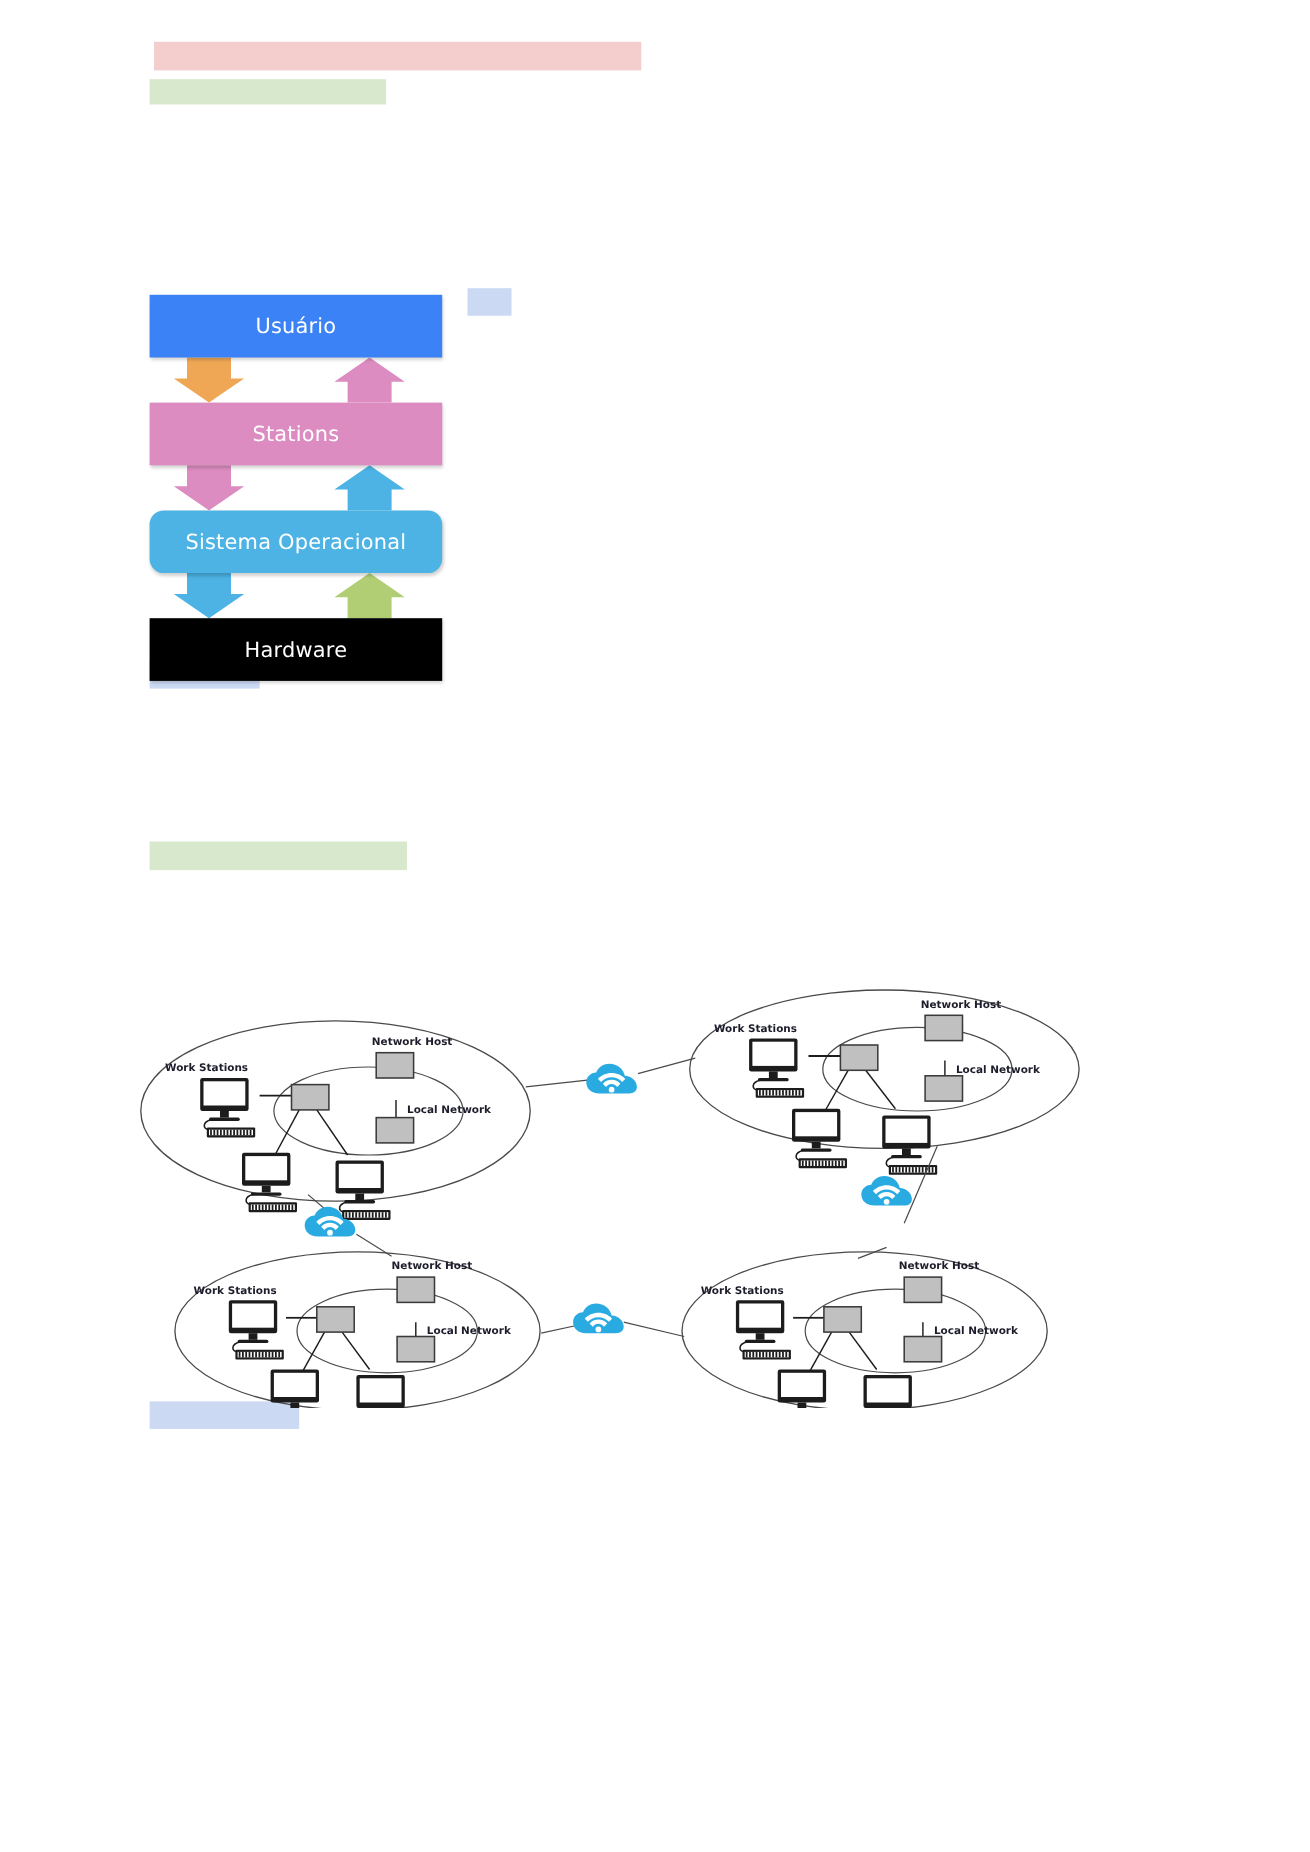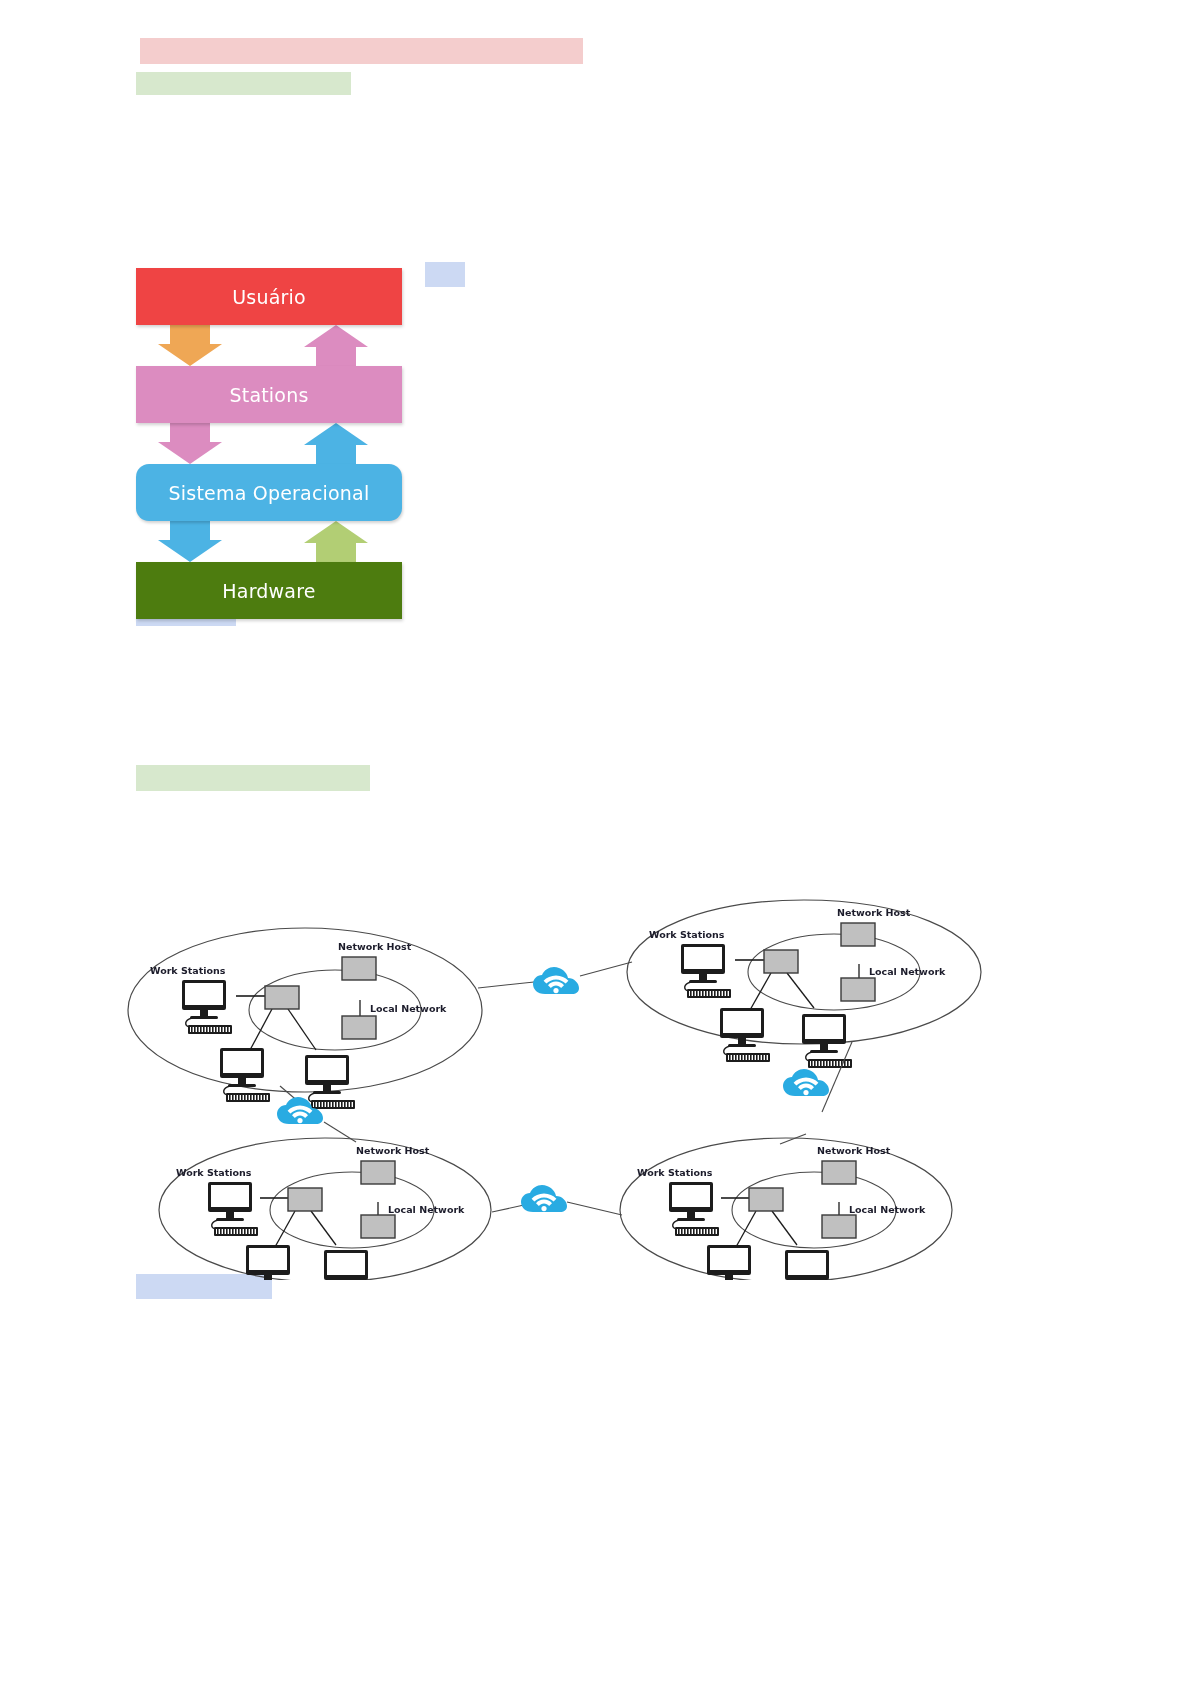--- a/index.html
+++ b/index.html
@@ -105,30 +105,30 @@
 
       <path d="M34 155 L34 174 L22 174 L54 196 L86 174 L74 174 L74 155 Z" fill="#dc8cc0"></path>
 
       <path d="M180 196 L180 177 L168 177 L200 155 L232 177 L220 177 L220 196 Z" fill="#4cb3e4"></path>
 
       <path d="M34 253 L34 272 L22 272 L54 294 L86 272 L74 272 L74 253 Z" fill="#4cb3e4"></path>
 
       <path d="M180 294 L180 275 L168 275 L200 253 L232 275 L220 275 L220 294 Z" fill="#b2ce74"></path>
     </svg>
 
-    <div class="layer layer-shadow" style="top: 0px; background: #ef4444; color: rgb(255, 255, 255);">
+    <div class="layer layer-shadow" style="top: 0px; background: #3b82f6; color: rgb(255, 255, 255);">
       <span>Usuário</span>
     </div>
     <div class="layer layer-shadow" style="top: 98px; background: rgb(220, 140, 192); color: rgb(255, 255, 255);">
       <span>Stations</span>
     </div>
     <div class="layer layer-shadow" style="top: 196px; background: rgb(76, 179, 228); color: rgb(255, 255, 255); border-radius: 13px;">
       <span>Sistema Operacional</span>
     </div>
-    <div class="layer layer-shadow" style="top: 294px; background: #4d7c0f; color: rgb(255, 255, 255);">
+    <div class="layer layer-shadow" style="top: 294px; background: #000000; color: rgb(255, 255, 255);">
       <span>Hardware</span>
     </div>
   </div>
 
   <div id="network-diagram">
     <svg id="network-svg" viewBox="0 0 900 390">
 
       <defs>
 
         <g id="workstation">

